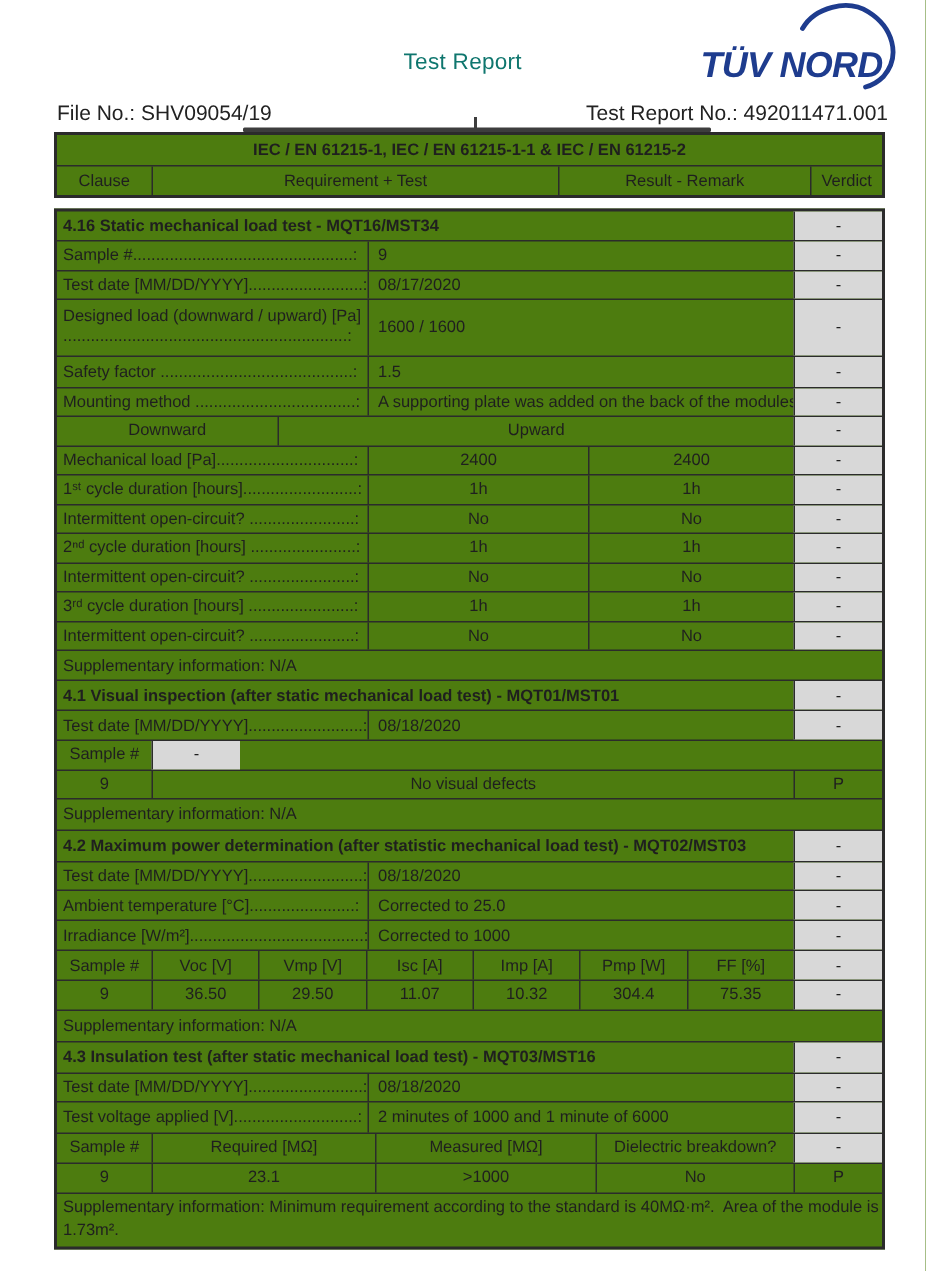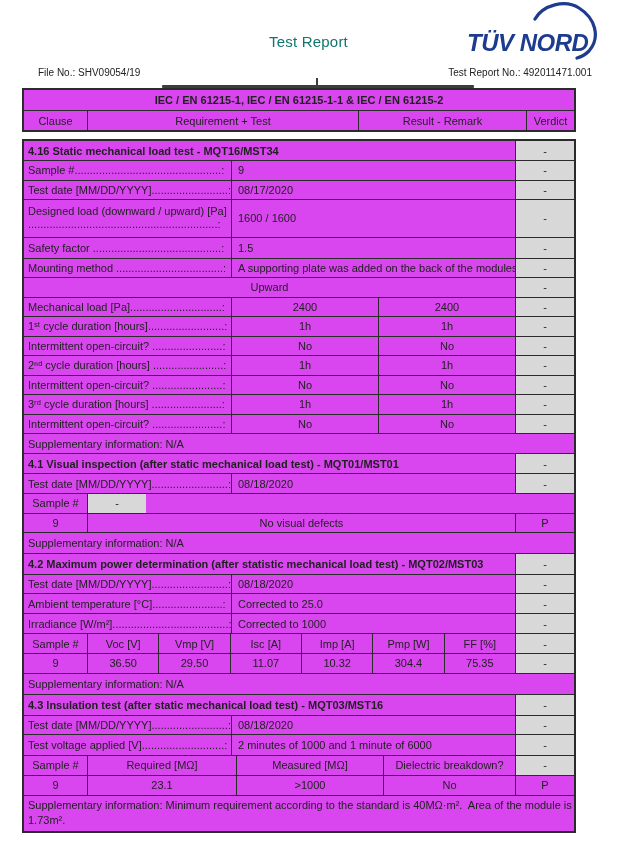--- a/index.html
+++ b/index.html
@@ -8,28 +8,28 @@
     font-family:"Liberation Sans","DejaVu Sans",sans-serif;
     color:#1f1f1f;font-size:11px;overflow:hidden;
   }
   .page-title{
     position:absolute;top:33px;left:0;width:617px;text-align:center;
     font-size:15px;color:#0f766e;letter-spacing:0.2px;
   }
   .logo{position:absolute;top:1px;right:14px;}
   .file-line{
     position:absolute;top:67px;left:38px;width:554px;
-    display:flex;justify-content:space-between;font-size:10px;color:#222;
+    display:flex;justify-content:space-between;font-size:14px;color:#222;
   }
   .artifact{position:absolute;top:85px;left:162px;width:312px;height:3px;background:#3d3d3d;border-radius:1px;}
   .artifact-tick{position:absolute;top:78px;left:316px;width:2px;height:8px;background:#3d3d3d;}
 
   .tbl{
-    position:absolute;left:22px;width:554px;border:2px solid #2b2b2b;
-    box-sizing:border-box;background:#d946ef;
+    position:absolute;left:36px;width:554px;border:2px solid #2b2b2b;
+    box-sizing:border-box;background:#4d7c0f;
   }
   .tbl-iec{top:88px;}
   .tbl-main{top:139px;}
   .row{display:flex;box-sizing:border-box;align-items:stretch;}
   .row + .row{border-top:1.5px solid #2b2b2b;}
   .cell{
     display:flex;align-items:center;box-sizing:border-box;
     overflow:hidden;white-space:nowrap;color:#1f1f1f;
   }
   .cell + .cell{border-left:1.5px solid #2b2b2b;}
@@ -109,20 +109,21 @@
     <div class="cell c-lab padl">Safety factor ..........................................:</div>
     <div class="cell c-val padv">1.5</div>
     <div class="cell c-ver center gray">-</div>
   </div>
   <div class="row h195">
     <div class="cell c-lab padl">Mounting method ...................................:</div>
     <div class="cell c-val padv">A supporting plate was added on the back of the modules.</div>
     <div class="cell c-ver center gray">-</div>
   </div>
   <div class="row h195">
+    <div class="cell c-h1 center">Downward</div>
     <div class="cell c-h2 center">Upward</div>
     <div class="cell c-ver center gray">-</div>
   </div>
   <div class="row h195">
     <div class="cell c-lab padl">Mechanical load [Pa]..............................:</div>
     <div class="cell c-h1 center">2400</div>
     <div class="cell c-h2 center">2400</div>
     <div class="cell c-ver center gray">-</div>
   </div>
   <div class="row h195">

